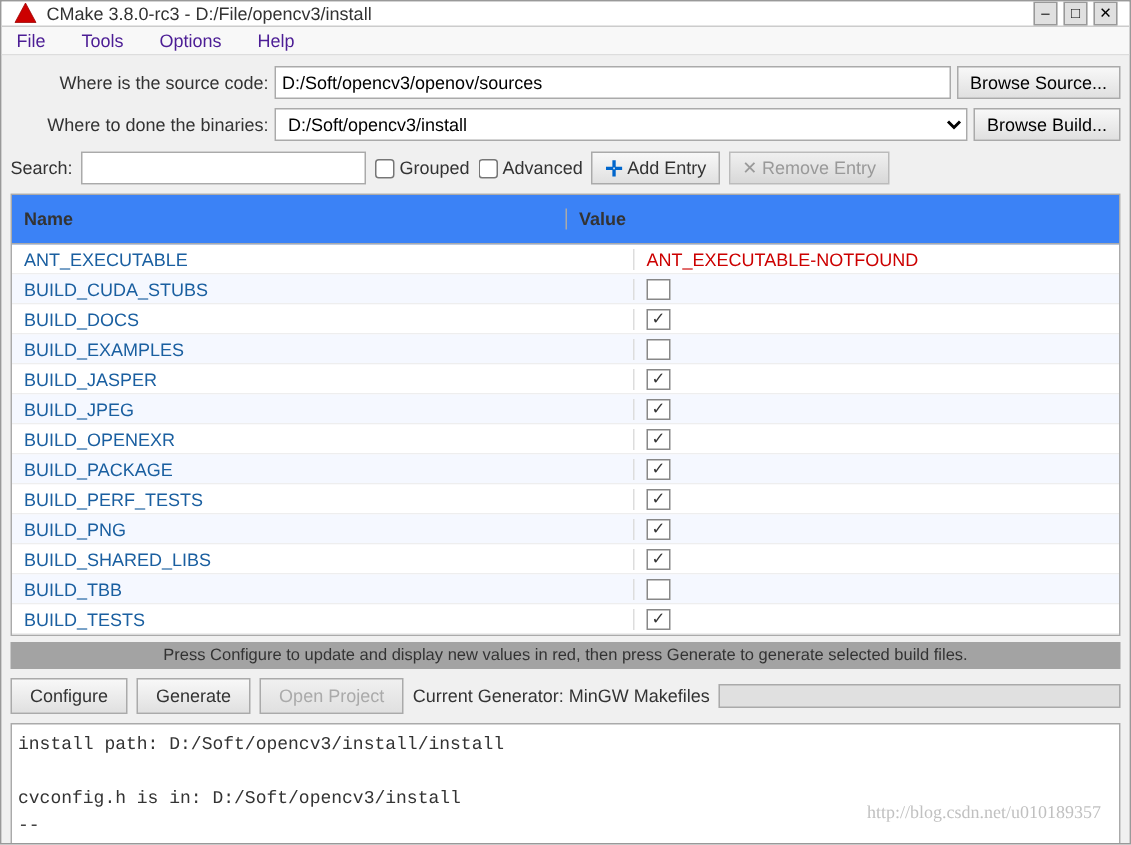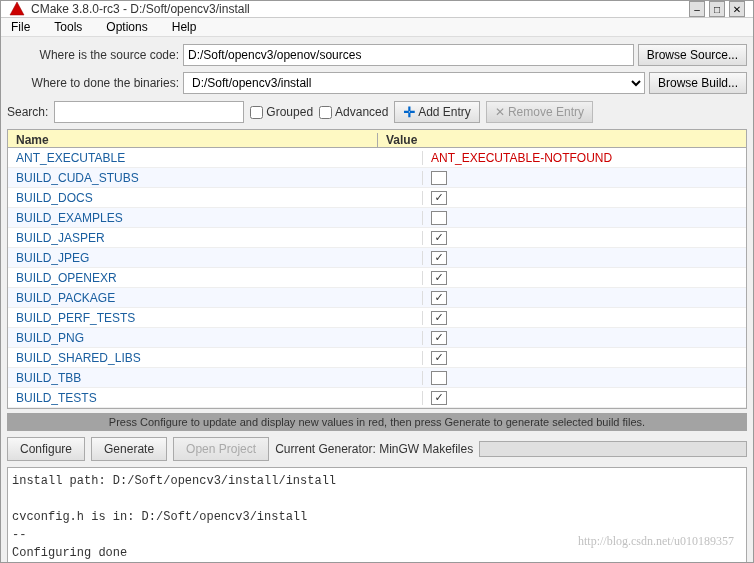--- a/index.html
+++ b/index.html
@@ -53,21 +53,21 @@
       background: #f8f8f8;
       border-bottom: 1px solid #ddd;
       height: 22px;
       display: flex;
       align-items: center;
       padding: 0 4px;
       gap: 12px;
     }
     .menu-item {
       font-size: 12px;
-      color: #000000;
+      color: #4c1d95;
       padding: 2px 6px;
       cursor: pointer;
     }
     
     #main {
       display: flex;
       flex-direction: column;
       flex: 1;
       padding: 6px;
       gap: 4px;
@@ -162,24 +162,24 @@
       flex: 1;
       border: 1px solid #aaa;
       background: #fff;
       overflow: hidden;
       display: flex;
       flex-direction: column;
       min-height: 0;
     }
     #table-header {
       display: flex;
-      background: #fef9c3;
+      background: #3b82f6;
       border-bottom: 1px solid #aaa;
-      height: 18px;
-      align-items: flex-end;
+      height: 33px;
+      align-items: center;
     }
     .th-name {
       width: 370px;
       padding: 0 8px;
       font-size: 12px;
       font-weight: bold;
       color: #333;
       border-right: 1px solid #aaa;
     }
     .th-value {
@@ -312,21 +312,21 @@
     }
   </style>
 </head>
 <body>
 
 <div id="titlebar">
   <div id="titlebar-left">
     <svg class="cmake-icon" viewBox="0 0 16 16">
       <polygon points="8,1 15,14 1,14" fill="#cc0000" stroke="#990000" stroke-width="0.5"></polygon>
     </svg>
-    <span id="titlebar-title">CMake 3.8.0-rc3 - D:/Soft/opencv3/install</span>
+    <span id="titlebar-title">CMake 3.8.0-rc3 - D:/File/opencv3/install</span>
   </div>
   <div id="titlebar-controls">
     <div class="title-btn">–</div>
     <div class="title-btn">□</div>
     <div class="title-btn">✕</div>
   </div>
 </div>
 
 <div id="menubar">
   <span class="menu-item">File</span>

